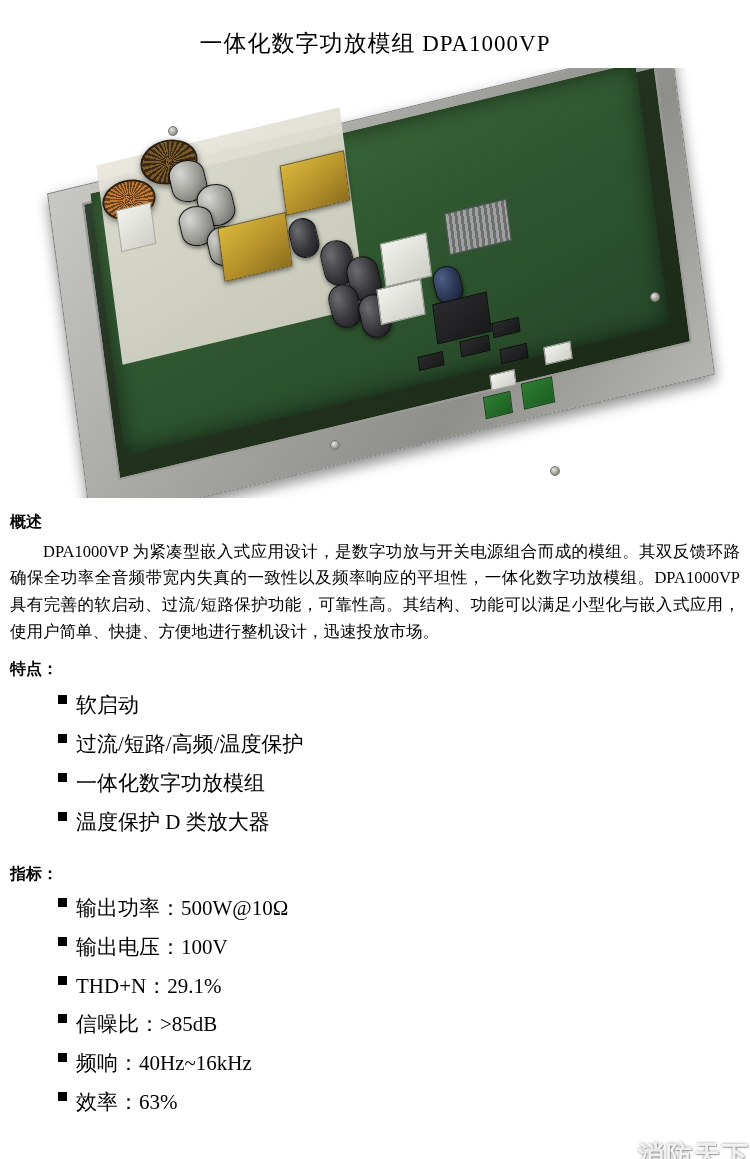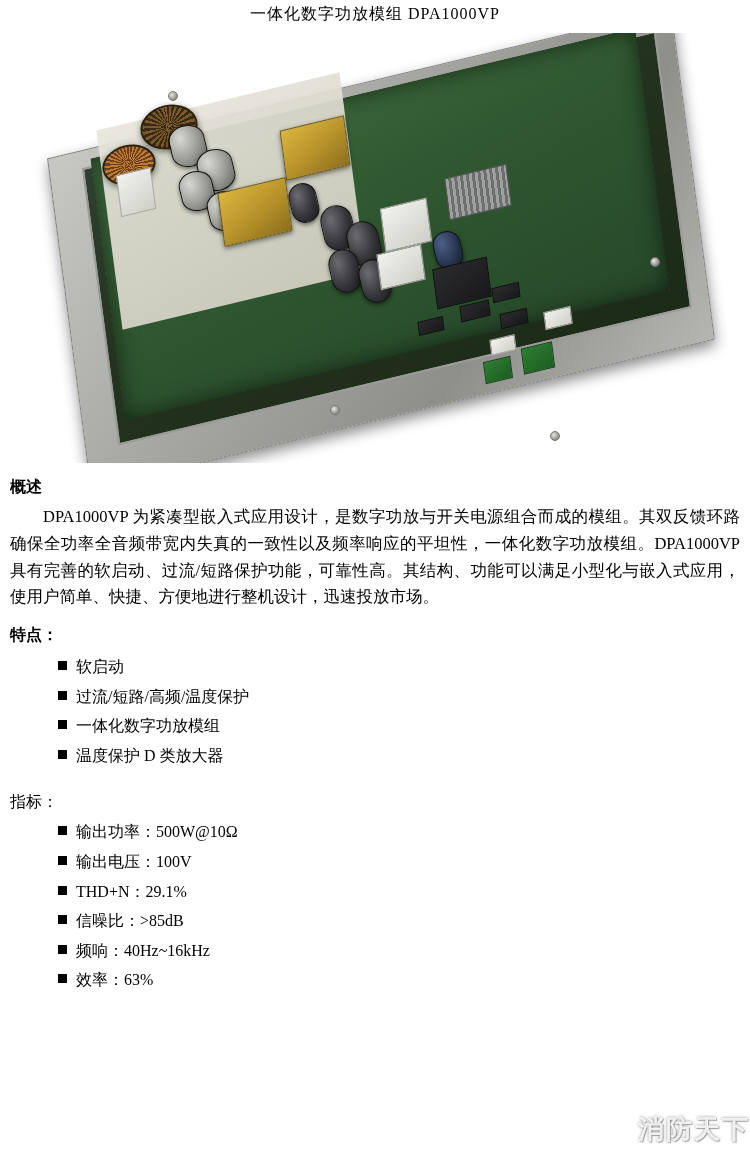--- a/index.html
+++ b/index.html
@@ -17,25 +17,25 @@
   }
   .page {
     position: relative;
     width: 750px;
     height: 1159px;
     box-sizing: border-box;
     padding: 0 10px;
   }
   .doc-title {
     text-align: center;
-    font-size: 16px;
+    font-size: 23px;
     font-family: "Liberation Serif", serif;
     font-weight: normal;
     letter-spacing: 1px;
-    margin: 4px 0 10px 0;
+    margin: 30px 0 10px 0;
     line-height: 1.2;
   }
 
   
   .photo-wrap {
     position: relative;
     width: 730px;
     height: 430px;
     margin: 0 auto 6px auto;
     background: #ffffff;
@@ -173,37 +173,37 @@
     text-align: justify;
     text-indent: 2em;
     margin: 0 0 4px 0;
   }
   .bullets {
     list-style: none;
     margin: 4px 0 0 0;
     padding: 0 0 0 48px;
   }
   .bullets li {
-    font-size: 16px;
+    font-size: 21px;
     line-height: 1.85;
     position: relative;
     padding-left: 18px;
   }
   .bullets li .sq {
     position: absolute;
     left: 0;
     top: 9px;
     width: 9px;
     height: 9px;
     background: #000;
     display: inline-block;
   }
   .spec-head {
     font-size: 16px;
-    font-weight: normal;
+    font-weight: bold;
     margin: 22px 0 4px 0;
   }
   .watermark {
     position: absolute;
     right: 0;
     bottom: 16px;
     font-size: 26px;
     font-weight: bold;
     color: rgba(255,255,255,0.85);
     text-shadow: 0 0 3px rgba(120,120,120,.85), 1px 1px 0 rgba(160,160,160,.7);

